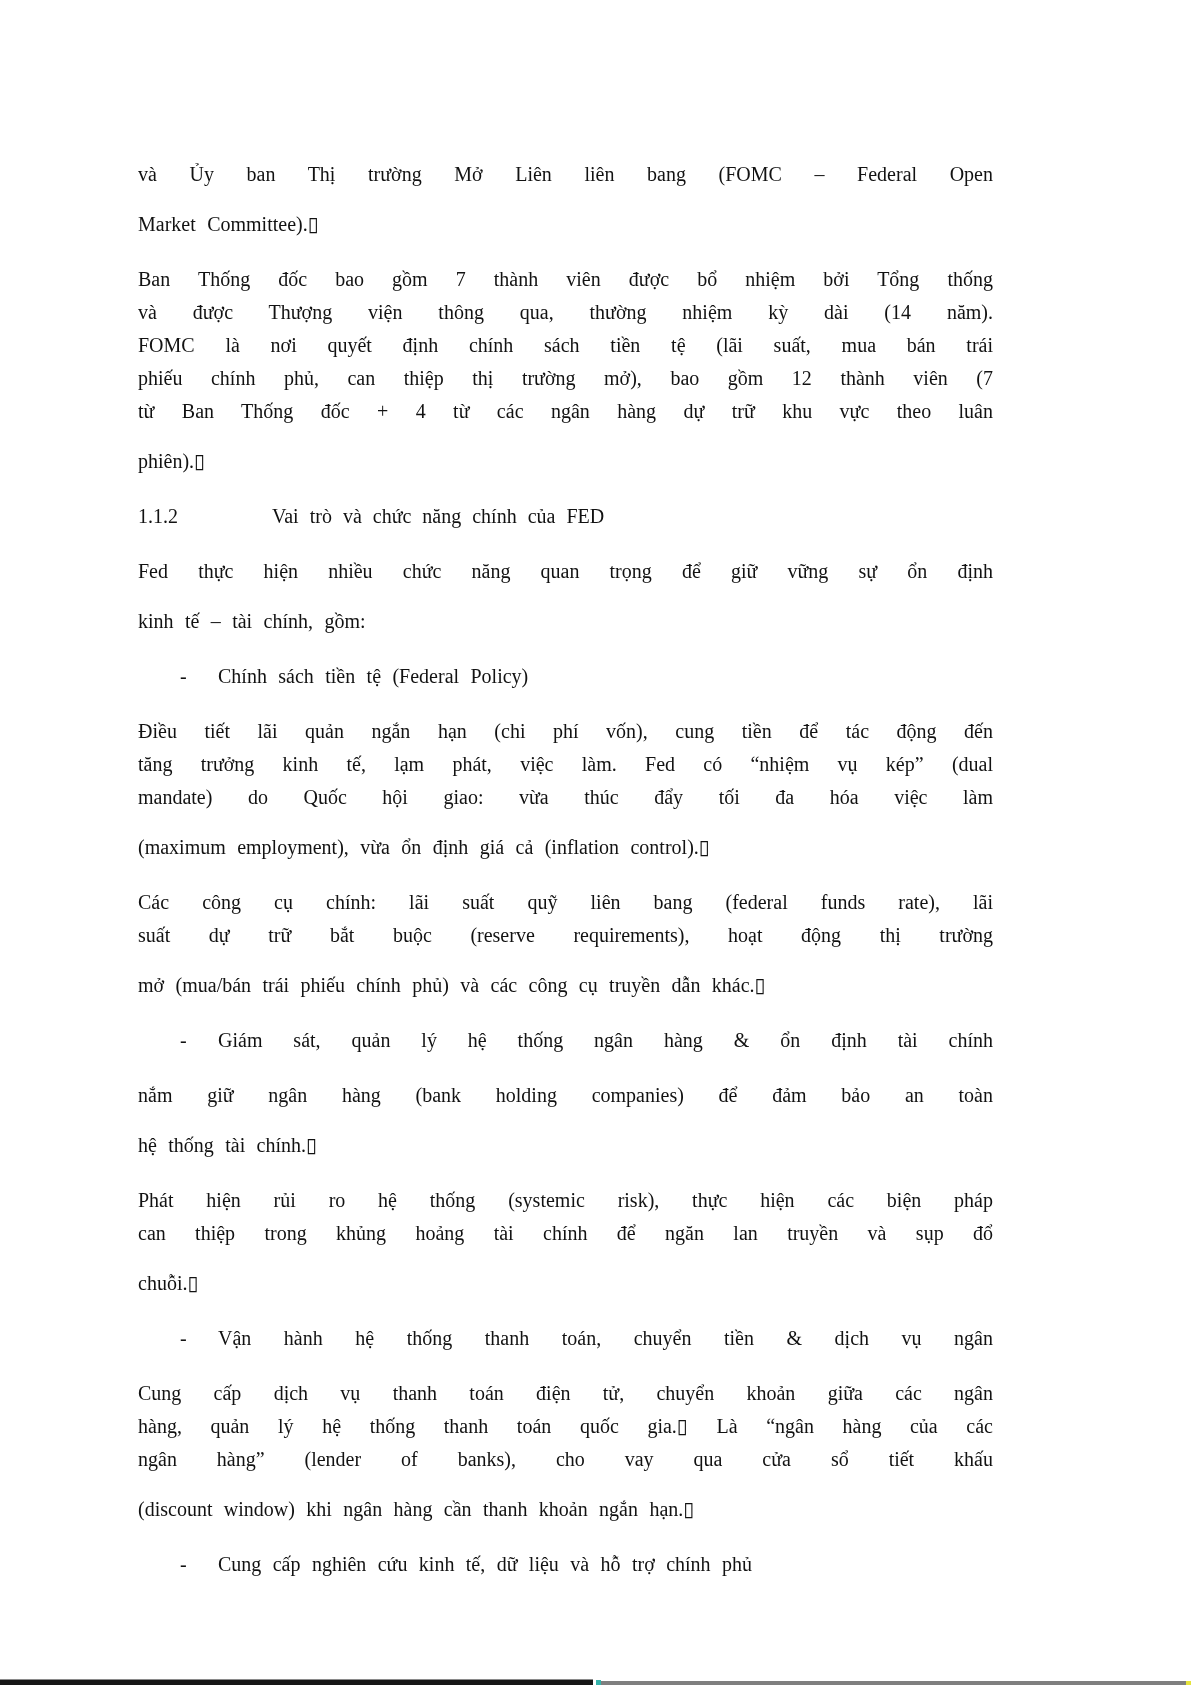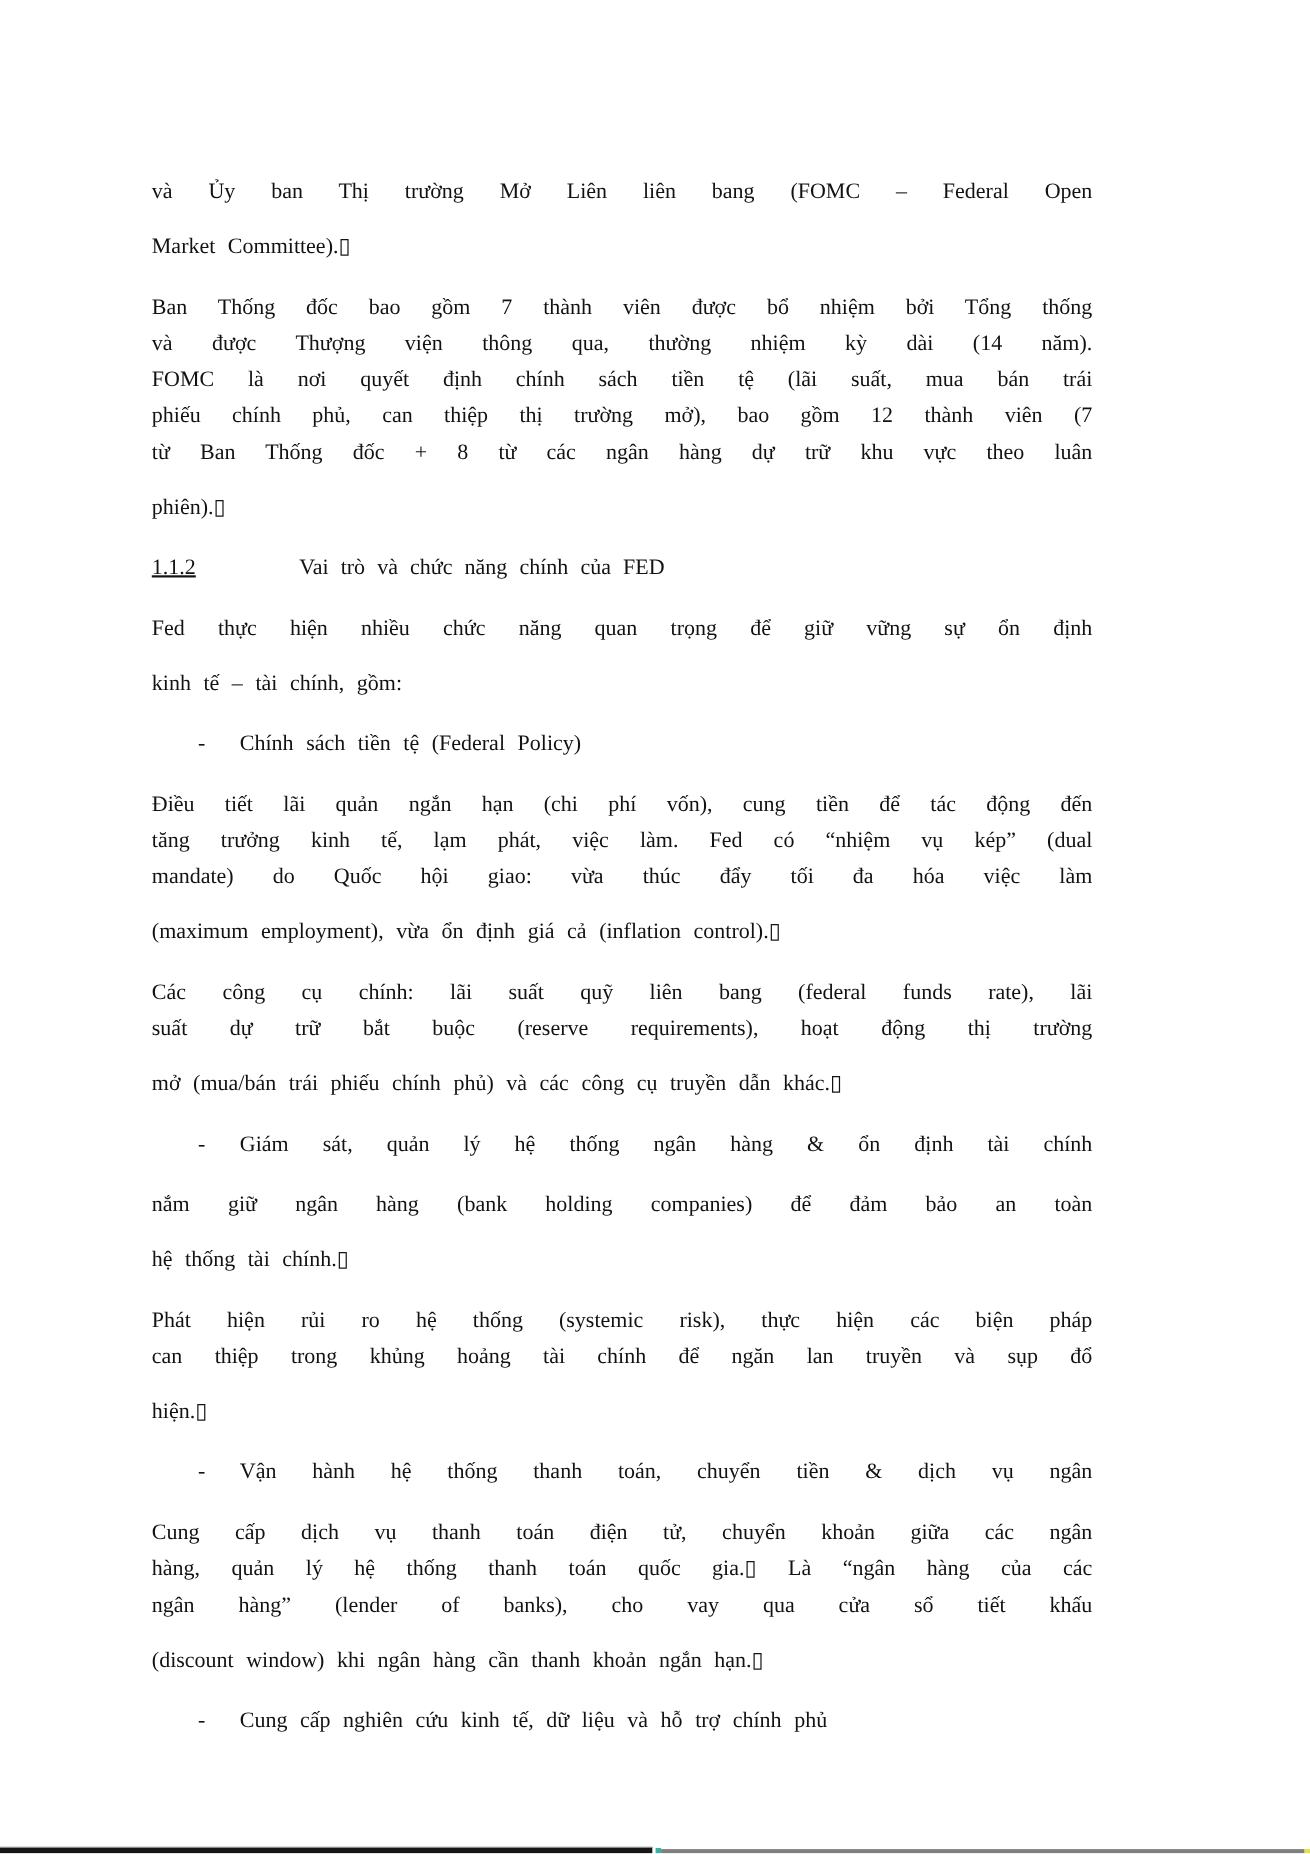--- a/index.html
+++ b/index.html
@@ -20,21 +20,21 @@
   }
   .blk{margin:0;}
   .doc > .blk + .blk{margin-top:22px;}
   .doc > .heading{margin-top:70px;}
   .doc > .intro{margin-top:30px;}
   
   .jl{text-align:justify;text-align-last:justify;word-spacing:0.05em;}
   
   .ll{text-align:left;word-spacing:0.32em;margin-top:17px;}
   .heading{word-spacing:0.3em;white-space:nowrap;}
-  .hnum{display:inline-block;width:134px;text-decoration:underline;}
+  .hnum{display:inline-block;width:134px;}
   .bullet{position:relative;padding-left:80px;}
   .dash{position:absolute;left:42px;top:0;}
   
   .bottombar{position:absolute;left:0;bottom:0;width:1191px;height:7px;}
   .bb-thumb{position:absolute;left:0;bottom:0;width:593px;height:5px;border-top:1px solid #8a8a8a;}
   .bb-tick{position:absolute;left:596px;bottom:0;width:5px;height:5px;}
   .bb-track{position:absolute;left:601px;bottom:0;width:585px;height:4px;}
   .bb-end{position:absolute;right:0;bottom:0;width:5px;height:4px;}
 </style>
 </head>
@@ -46,21 +46,21 @@
     <div class="blk">
       <div class="jl">và Ủy ban Thị trường Mở Liên liên bang (FOMC – Federal Open</div>
       <div class="ll">Market Committee).▯</div>
     </div>
 
     <div class="blk">
       <div class="jl">Ban Thống đốc bao gồm 7 thành viên được bổ nhiệm bởi Tổng thống</div>
       <div class="jl">và được Thượng viện thông qua, thường nhiệm kỳ dài (14 năm).</div>
       <div class="jl">FOMC là nơi quyết định chính sách tiền tệ (lãi suất, mua bán trái</div>
       <div class="jl">phiếu chính phủ, can thiệp thị trường mở), bao gồm 12 thành viên (7</div>
-      <div class="jl">từ Ban Thống đốc + 8 từ các ngân hàng dự trữ khu vực theo luân</div>
+      <div class="jl">từ Ban Thống đốc + 4 từ các ngân hàng dự trữ khu vực theo luân</div>
       <div class="ll">phiên).▯</div>
     </div>
 
     <div class="blk heading">
       <span class="hnum">1.1.2</span><span>Vai trò và chức năng chính của FED</span>
     </div>
 
     <div class="blk intro">
       <div class="jl">Fed thực hiện nhiều chức năng quan trọng để giữ vững sự ổn định</div>
       <div class="ll">kinh tế – tài chính, gồm:</div>
@@ -90,21 +90,21 @@
     </div>
 
     <div class="blk">
       <div class="jl">nắm giữ ngân hàng (bank holding companies) để đảm bảo an toàn</div>
       <div class="ll">hệ thống tài chính.▯</div>
     </div>
 
     <div class="blk">
       <div class="jl">Phát hiện rủi ro hệ thống (systemic risk), thực hiện các biện pháp</div>
       <div class="jl">can thiệp trong khủng hoảng tài chính để ngăn lan truyền và sụp đổ</div>
-      <div class="ll">hiện.▯</div>
+      <div class="ll">chuỗi.▯</div>
     </div>
 
     <div class="blk bullet">
       <span class="dash">-</span>
       <div class="jl">Vận hành hệ thống thanh toán, chuyển tiền &amp; dịch vụ ngân</div>
     </div>
 
     <div class="blk">
       <div class="jl">Cung cấp dịch vụ thanh toán điện tử, chuyển khoản giữa các ngân</div>
       <div class="jl">hàng, quản lý hệ thống thanh toán quốc gia.▯ Là “ngân hàng của các</div>

